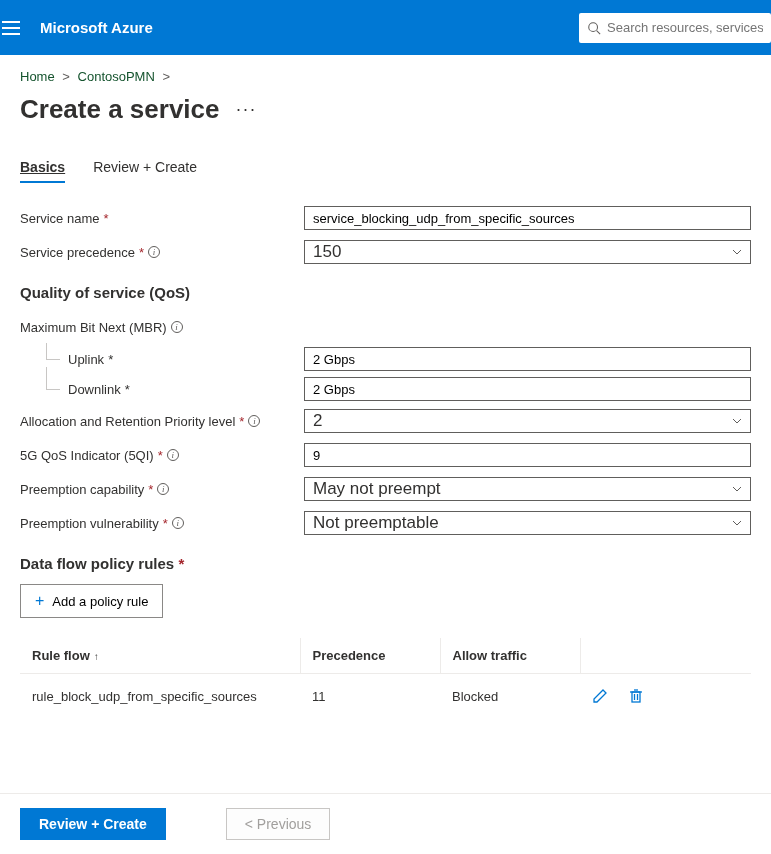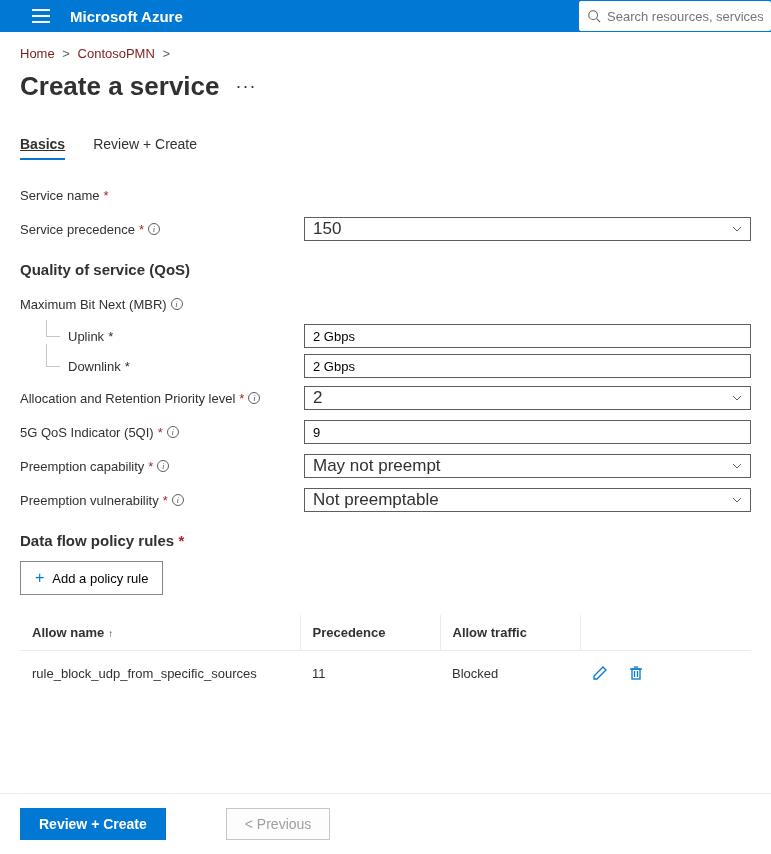--- a/index.html
+++ b/index.html
@@ -9,24 +9,24 @@
     color: #323130;
     background: #fff;
     width: 771px;
     height: 854px;
     overflow: hidden;
     position: relative;
   }
   
   .topbar {
     background: #0078d4;
-    height: 32px;
+    height: 55px;
     display: flex;
     align-items: center;
-    padding: 0 0 0 32px;
+    padding: 0 0 0 2px;
     color: #fff;
   }
   .hamburger {
     width: 18px; height: 14px;
     display: flex; flex-direction: column; justify-content: space-between;
     margin-right: 20px;
     cursor: pointer;
   }
   .hamburger span { display: block; height: 2px; background: #fff; }
   .brand { font-size: 15px; font-weight: 600; flex: 0 0 auto; }
@@ -42,21 +42,21 @@
     border-radius: 2px;
   }
   .searchbox svg { width: 14px; height: 14px; margin-right: 6px; flex: 0 0 auto; }
   .searchbox input {
     border: none; outline: none; font-size: 13px; color: #323130;
     width: 100%; background: transparent;
   }
   
   .content { padding: 14px 20px 0 20px; }
   .breadcrumb { font-size: 13px; margin-bottom: 10px; }
-  .breadcrumb a { color: #7f1d1d; text-decoration: none; }
+  .breadcrumb a { color: #14532d; text-decoration: none; }
   .breadcrumb .sep { color: #605e5c; margin: 0 4px; }
   .page-title-row { display: flex; align-items: center; margin-bottom: 28px; }
   .page-title { font-size: 26px; font-weight: 600; }
   .ellipsis { margin-left: 16px; font-size: 18px; color: #323130; cursor: pointer; letter-spacing: 1px;}
   
   .tabs { display: flex; border-bottom: 1px solid transparent; margin-bottom: 20px; }
   .tab { padding: 6px 0; margin-right: 28px; font-size: 14px; cursor: pointer; color: #323130; }
   .tab.active { font-weight: 600; border-bottom: 2px solid #0078d4; text-decoration: underline; }
   
   .form-row { display: flex; align-items: center; margin-bottom: 6px; min-height: 28px; }
@@ -197,20 +197,21 @@
     <div class="tab active">Basics</div>
     <div class="tab">Review + Create</div>
   </div>
 
   
   <div class="form-row">
     <div class="form-label">
       <span>Service name</span>
         <span class="req">*</span>
     </div>
+    <input class="form-input" value="service_blocking_udp_from_specific_sources" style="">
   </div>
 
   
   <div class="form-row">
     <div class="form-label">
       <span>Service precedence</span>
         <span class="req">*</span>
       <span class="info-icon">i</span>
     </div>
     <div class="form-select">
@@ -314,21 +315,21 @@
 
   <button class="add-btn">
     <span class="plus-icon">+</span>
     <span>Add a policy rule</span>
   </button>
 
   <table class="rules-table">
     <thead>
       <tr>
         <th style="width:280px">
-          <span>Allow name</span><span class="sort-arrow">↑</span>
+          <span>Rule flow</span><span class="sort-arrow">↑</span>
         </th>
         <th style="width:140px">Precedence</th>
         <th style="width:140px">Allow traffic</th>
         <th></th>
       </tr>
     </thead>
     <tbody>
       <tr>
         <td>rule_block_udp_from_specific_sources</td>
         <td>11</td>

